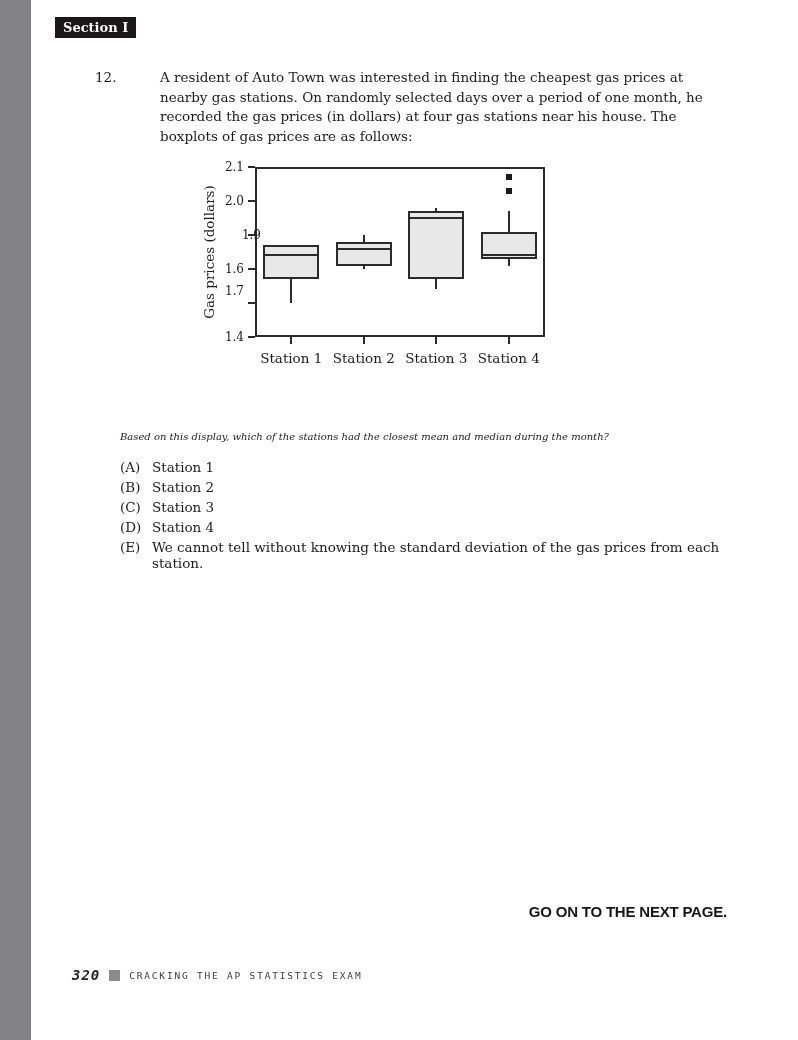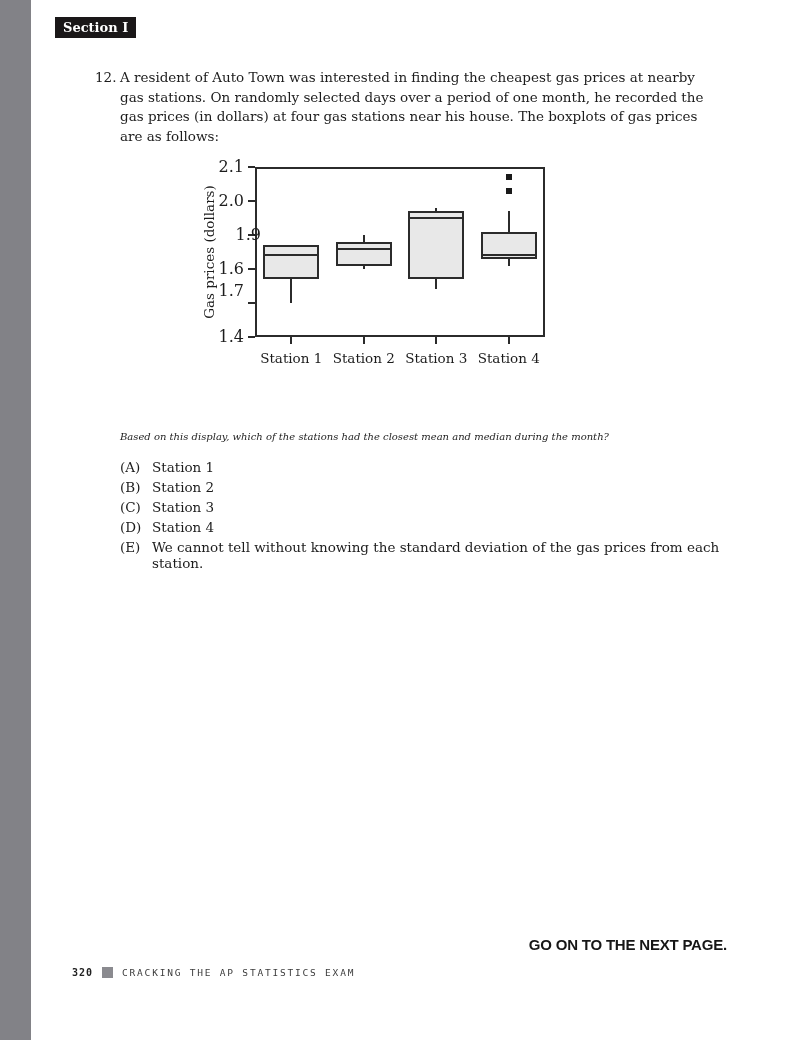--- a/index.html
+++ b/index.html
@@ -8,44 +8,44 @@
     font-family:"DejaVu Serif", serif;color:#1c1c1c;overflow:hidden;
   }
   .edge-band{position:absolute;left:0;top:0;width:31px;height:1040px;background:#828287;}
   .section-tag{
     position:absolute;left:55px;top:17px;min-width:62px;height:21px;
     background:#1a1718;color:#ffffff;font-weight:bold;font-size:13px;
     display:flex;align-items:center;justify-content:center;padding:0 8px;
   }
   .question-block{position:absolute;left:95px;top:68px;width:616px;display:flex;font-size:13.5px;line-height:19.5px;}
   .q-num{width:25px;flex-shrink:0;}
-  .q-text{flex:1;}
+  .q-text{flex:1;margin-left:40px;}
   .chart{position:absolute;left:195px;top:160px;width:400px;height:215px;}
   .chart div{position:absolute;}
   .plot-frame{box-sizing:border-box;background:#ffffff;}
   .ytick{width:7px;height:2px;}
   .xtick{width:2px;height:7px;}
-  .yticklabel{width:36px;height:18px;line-height:18px;text-align:right;font-size:16px;}
+  .yticklabel{width:36px;height:18px;line-height:18px;text-align:right;font-size:12px;}
   .xlabel{width:80px;text-align:center;font-size:13.5px;}
   .ylabel{transform:translate(-50%,-50%) rotate(-90deg);white-space:nowrap;font-size:13.5px;}
   .wline{width:2px;}
   .bx{box-sizing:border-box;}
   .median{height:2px;}
   .outlier{width:6px;height:6px;}
   .prompt{position:absolute;left:120px;top:431px;width:600px;font-size:10px;font-style:italic;}
   .options{position:absolute;left:120px;top:459px;width:600px;}
   .opt{height:20px;display:flex;font-size:13.5px;align-items:baseline;}
   .letter{width:32px;flex-shrink:0;}
   .go-on{
     position:absolute;right:71px;top:903px;
     font-family:"Liberation Sans", sans-serif;font-weight:700;font-size:15px;
-    letter-spacing:-0.2px;color:#161616;margin-top:33px;
+    letter-spacing:-0.2px;color:#161616;
   }
   .footer{position:absolute;left:72px;top:967px;display:flex;align-items:center;font-family:"DejaVu Sans Mono", monospace;}
-  .pg{font-size:10px;font-weight:bold;letter-spacing:1px;color:#222;}
+  .pg{font-size:14px;font-weight:bold;letter-spacing:1px;color:#222;font-style:italic;}
   .sq{width:11px;height:11px;background:#8a8a8f;margin:0 9px;}
   .bk{font-size:9.5px;letter-spacing:1.8px;color:#3c3c3c;}
 </style>
 </head>
 <body>
 
 <div class="edge-band"></div>
 
 <div class="section-tag">Section I</div>
 

